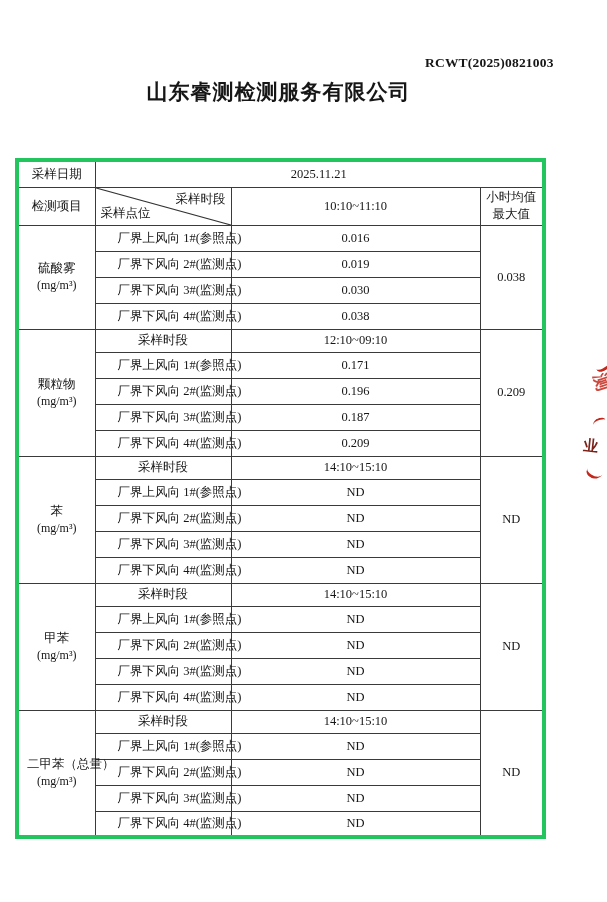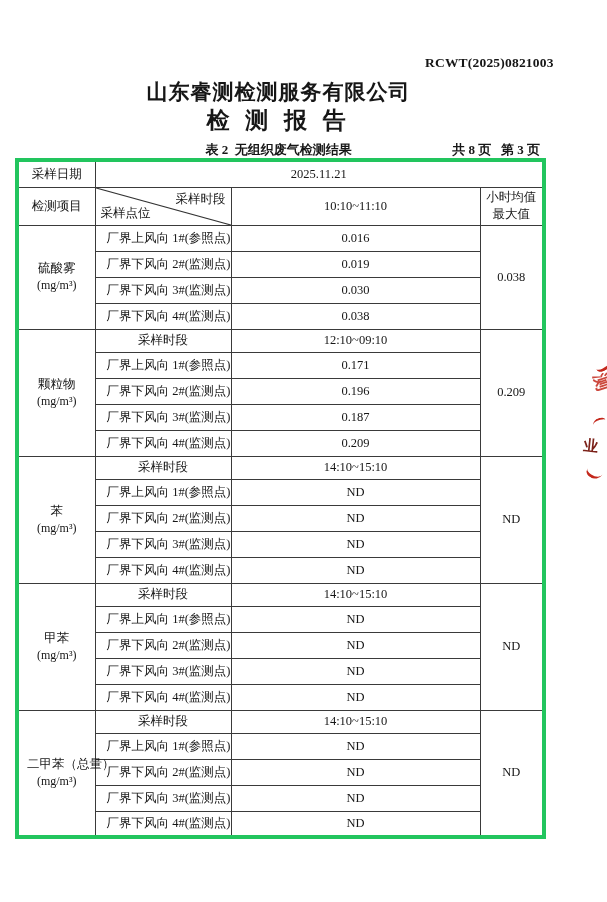--- a/index.html
+++ b/index.html
@@ -42,21 +42,21 @@
     vertical-align:middle;
     padding:0 2px;
     text-align:center;
     overflow:visible;
     white-space:nowrap;
   }
   tr.r-date{height:27px;}
   tr.r-head{height:38px;}
   tr.r-period{height:23px;}
   tr.r-data{height:26px;}
-  td.pt{text-align:left;padding-left:11px;}
+  td.pt{text-align:left;padding-left:22px;}
   td.item{padding:8px;line-height:1.45;}
   .item-name{display:block;font-size:12.5px;}
   .item-unit{display:block;font-size:12px;}
   td.diag{position:relative;padding:0;}
   .diag-svg{position:absolute;left:0;top:0;width:100%;height:100%;}
   .diag-tr{position:absolute;top:3px;right:5px;font-size:12.5px;}
   .diag-bl{position:absolute;bottom:3px;left:5px;font-size:12.5px;}
   .maxhdr span{display:block;line-height:1.35;}
   .seal{position:absolute;top:0;left:0;width:607px;height:902px;pointer-events:none;}
   .seal-stroke{position:absolute;border-radius:60% 40%;}
@@ -66,26 +66,21 @@
   .s4{top:437px;left:583px;width:20px;height:24px;color:#7c221a;font-size:15px;font-weight:700;transform:rotate(6deg);overflow:hidden;}
   .s5{top:464px;left:587px;width:16px;height:12px;border-bottom:3px solid #c4281c;transform:rotate(33deg);}
 </style>
 </head>
 <body>
 
 <div class="page">
 
   <div class="report-no">RCWT(2025)0821003</div>
   <div class="company">山东睿测检测服务有限公司</div>
-  <div class="title">检 测 报 告</div>
-
-  <div class="caption-row">
-    <span class="caption">表 2  无组织废气检测结果</span>
-    <span class="pageinfo">共 8 页   第 3 页</span>
-  </div>
+
 
   <table class="results">
     <colgroup>
       <col style="width:78px">
         <col style="width:136px">
         <col style="width:249px">
         <col style="width:64px">
     </colgroup>
     <tbody>
 

